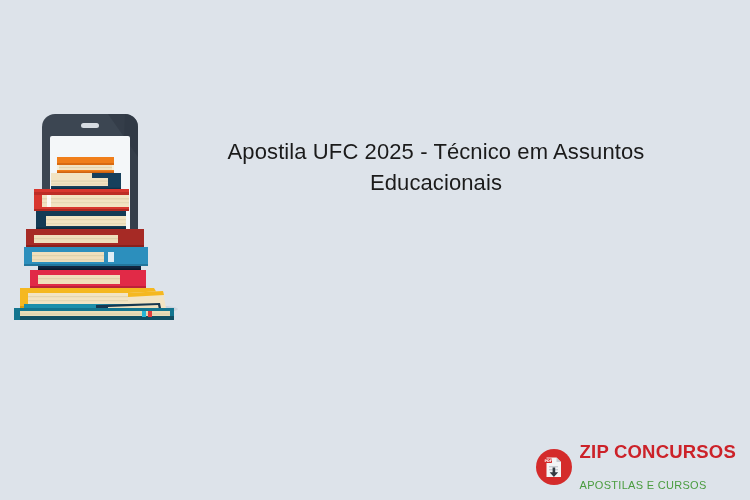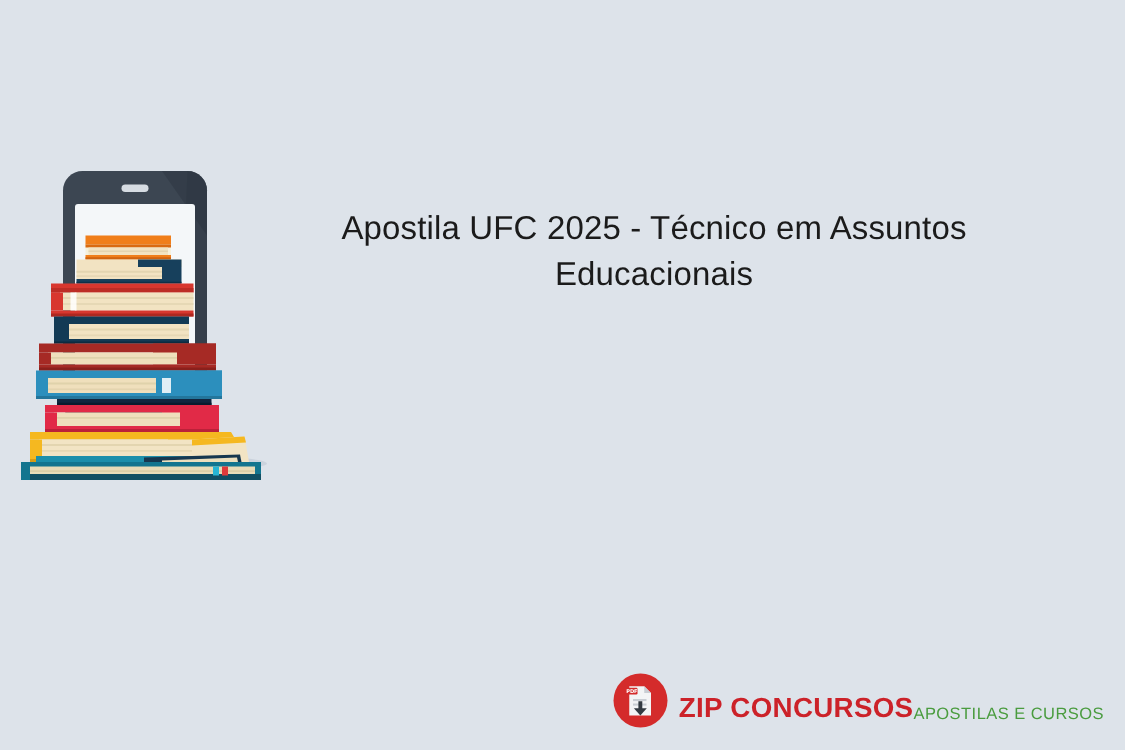--- a/index.html
+++ b/index.html
@@ -68,22 +68,22 @@
     height: 38px;
     flex: 0 0 38px;
   }
   #brand-mark svg {
     display: block;
     width: 38px;
     height: 38px;
   }
   #brand-words {
     display: flex;
-    flex-direction: row;
-    align-items: flex-end;
+    flex-direction: column;
+    align-items: flex-start;
     line-height: 1;
   }
   #brand-name {
     font-family: "Liberation Sans", sans-serif;
     font-size: 18.5px;
     font-weight: bold;
     color: #cc2229;
     letter-spacing: 0.2px;
     white-space: nowrap;
   }

